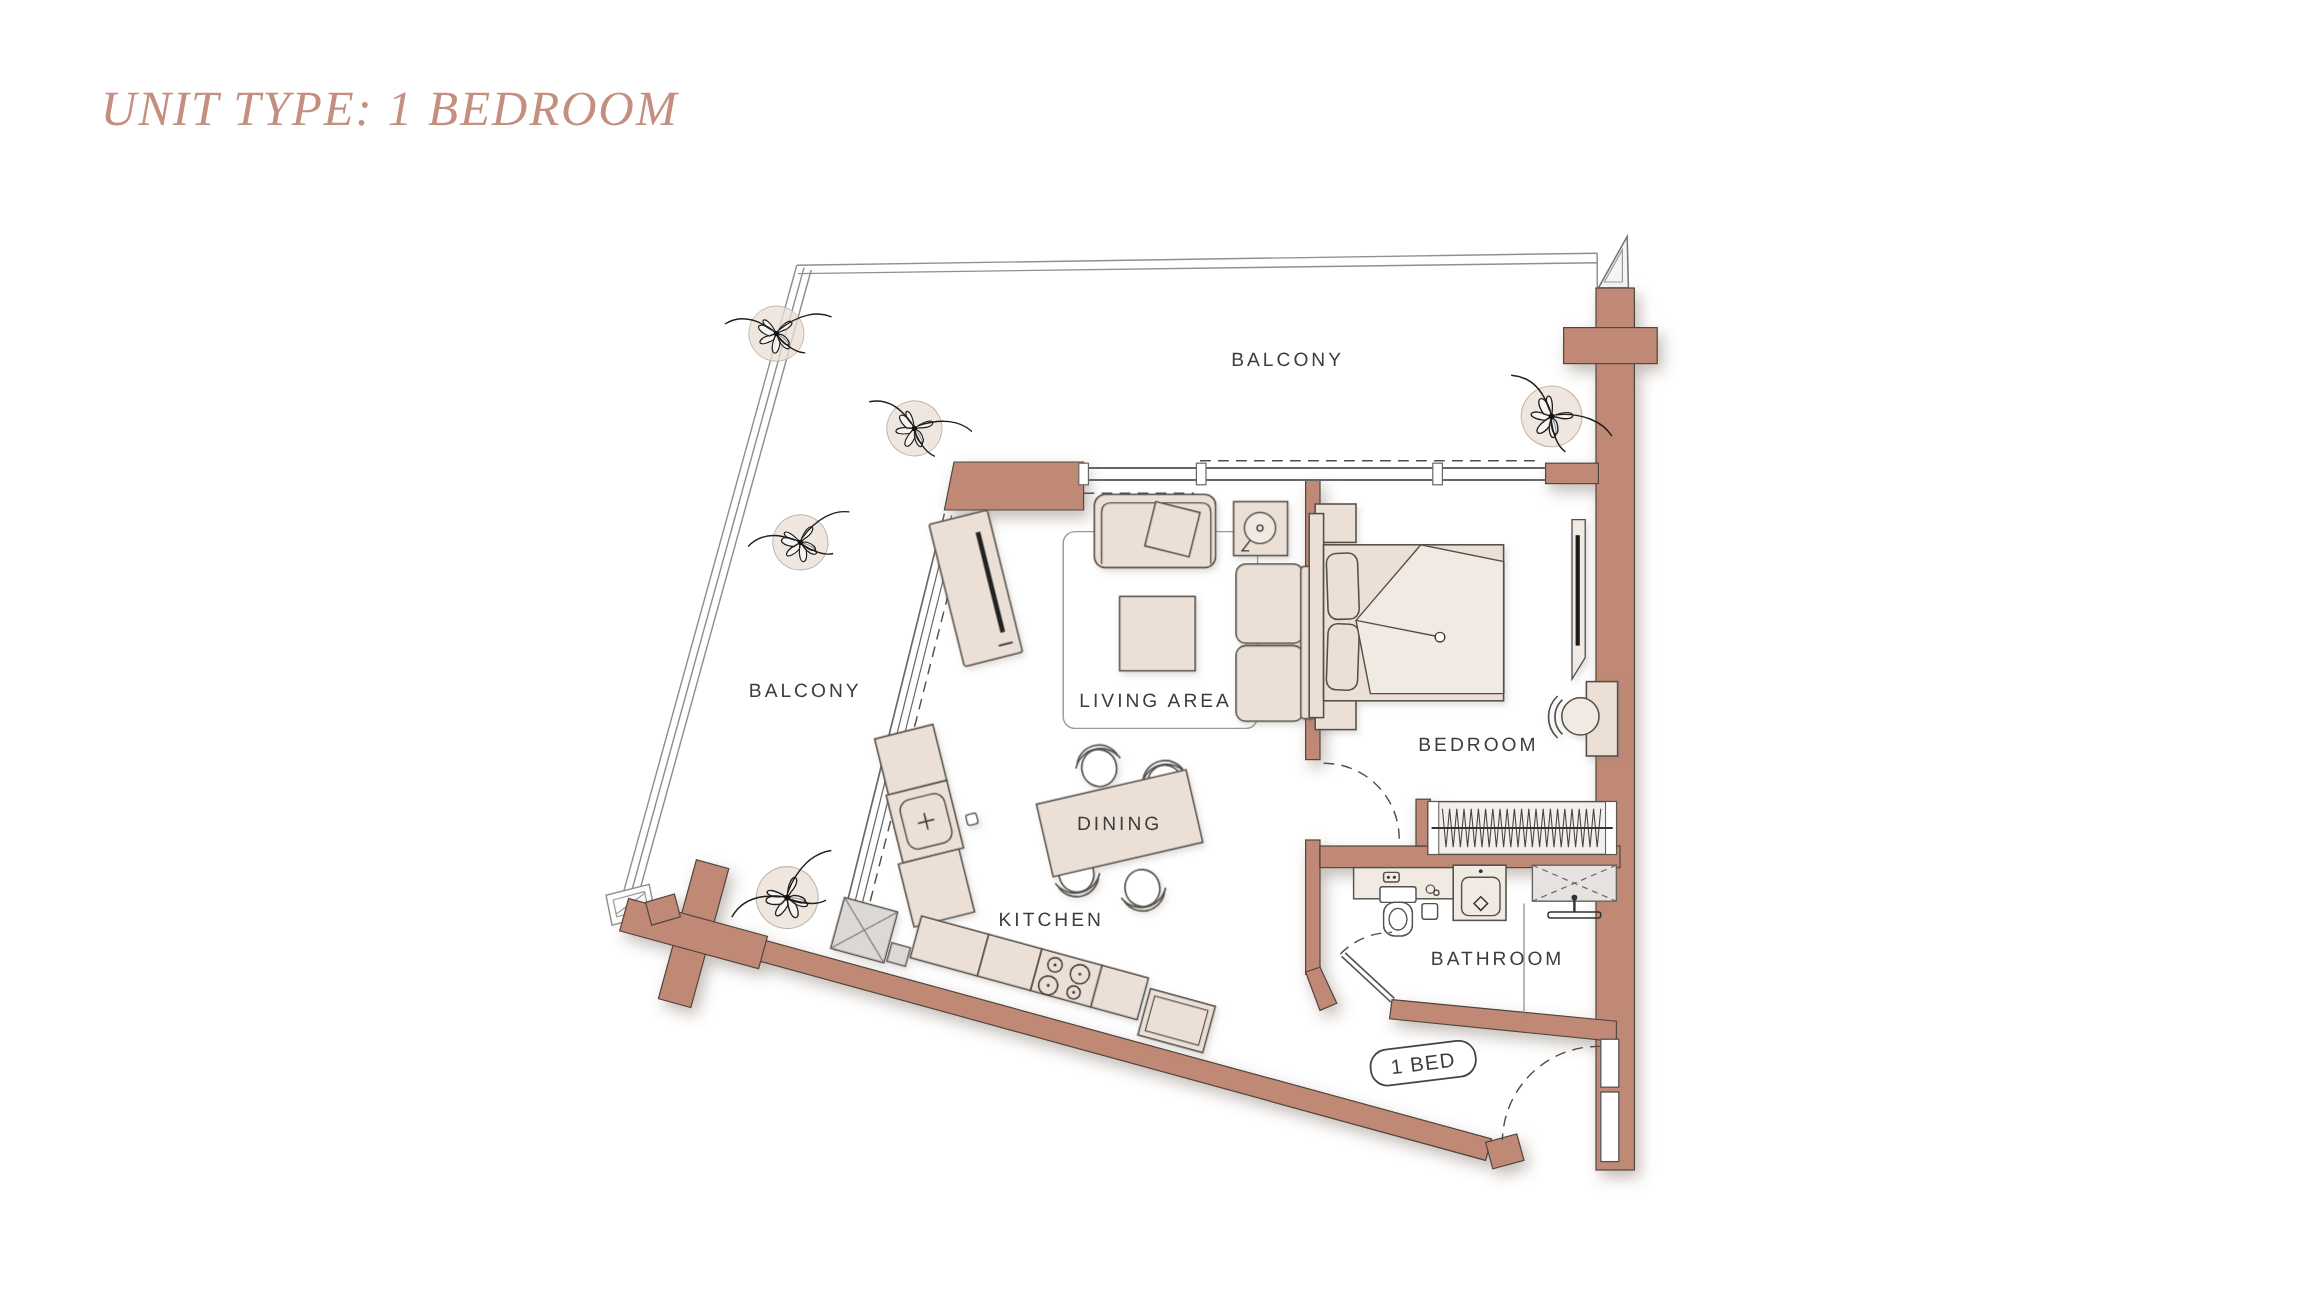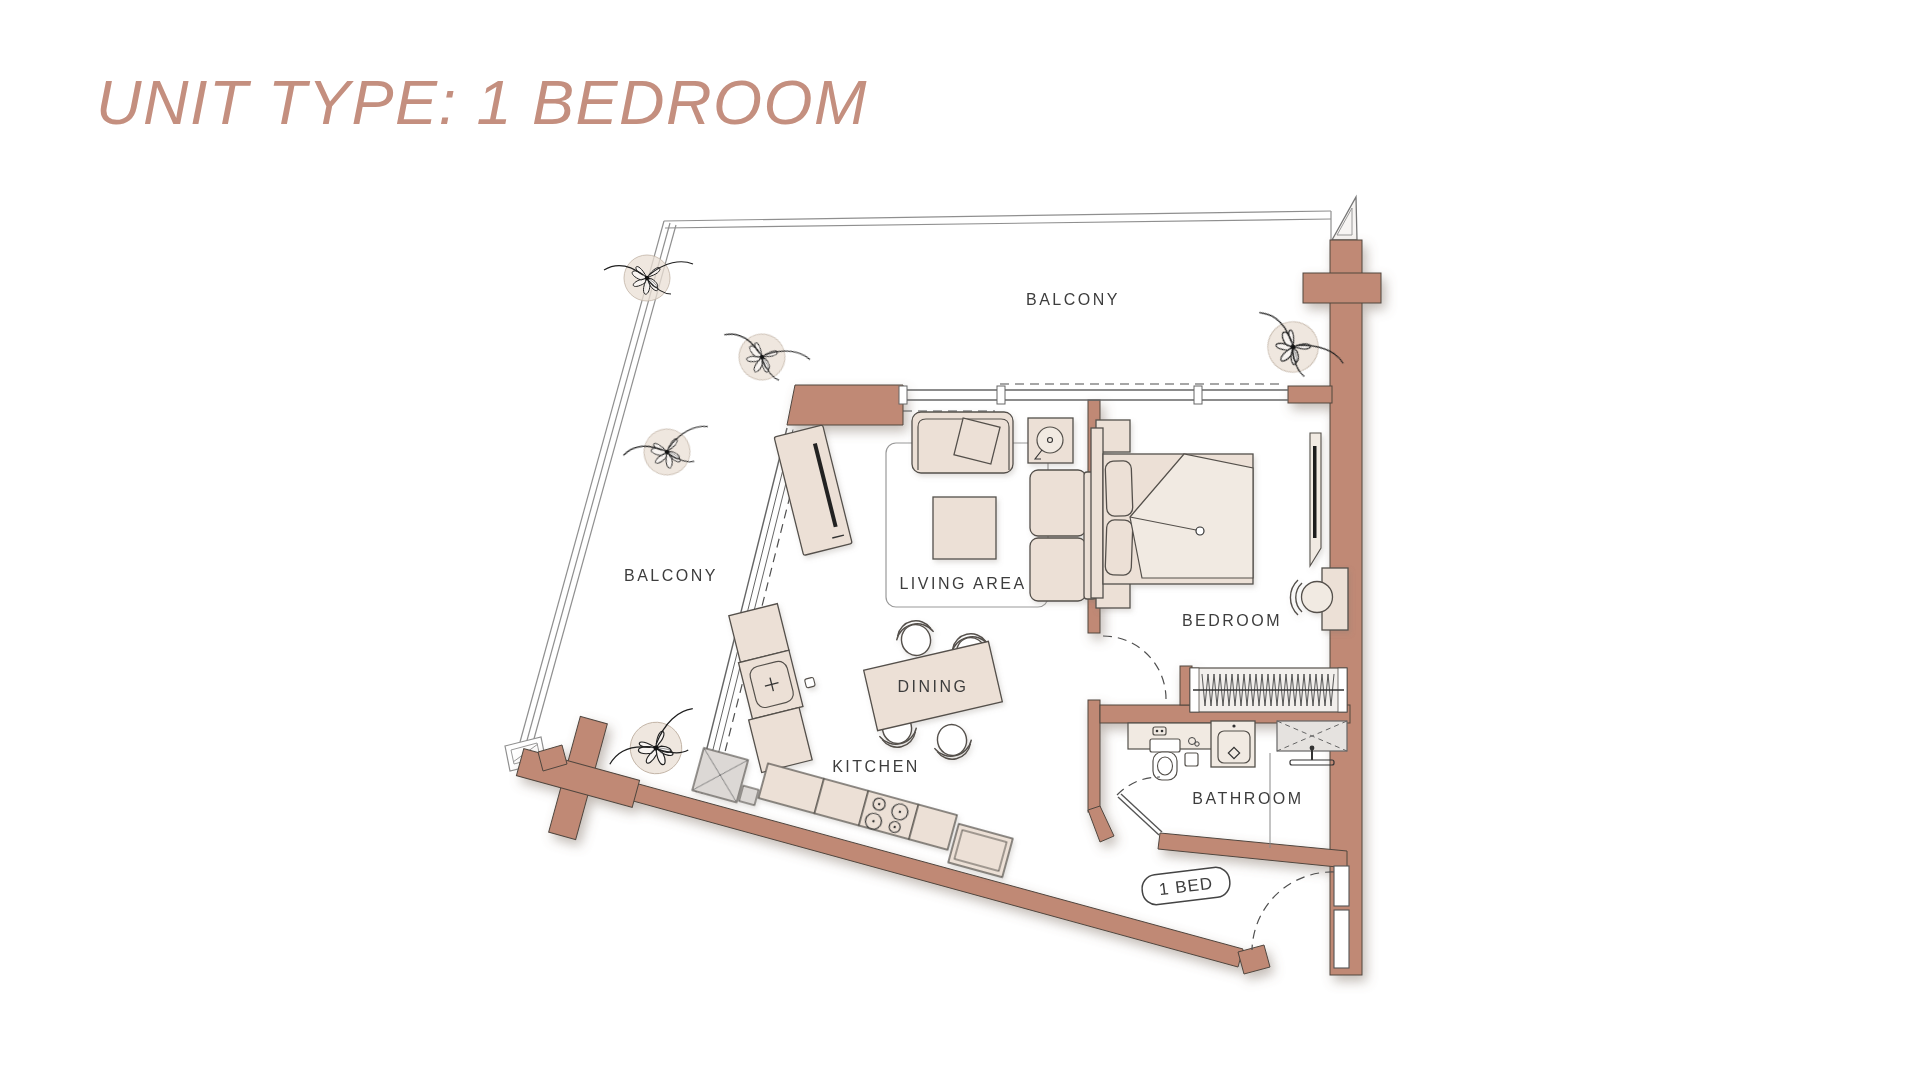--- a/index.html
+++ b/index.html
@@ -11,24 +11,24 @@
     --label:#3d3d3d;
     --title:#c48f7f;
     --fixture:#e5e2df;
   }
   html,body{margin:0;padding:0;}
   body{
     width:1920px;height:1080px;background:#ffffff;overflow:hidden;
     font-family:"Liberation Sans", sans-serif;
   }
   .page-title{
-    position:absolute;left:96px;top:66px;
-    font-family:Liberation Sans, sans-serif;
+    position:absolute;left:84px;top:66px;
+    font-family:Liberation Serif, serif;
     font-style:italic;font-weight:500;
-    font-size:63px;letter-spacing:1.5px;
+    font-size:41px;letter-spacing:1.5px;
     color:var(--title);
   }
   svg text{
     font-family:"Liberation Sans", sans-serif;
     fill:var(--label);
   }
   .room-label{font-size:16px;letter-spacing:2.5px;}
   .badge-label{font-size:17px;letter-spacing:1px;}
   .wall{fill:var(--wall);stroke:#50463f;stroke-width:1;}
   .furn{fill:var(--furn);stroke:var(--line);stroke-width:1.3;}

